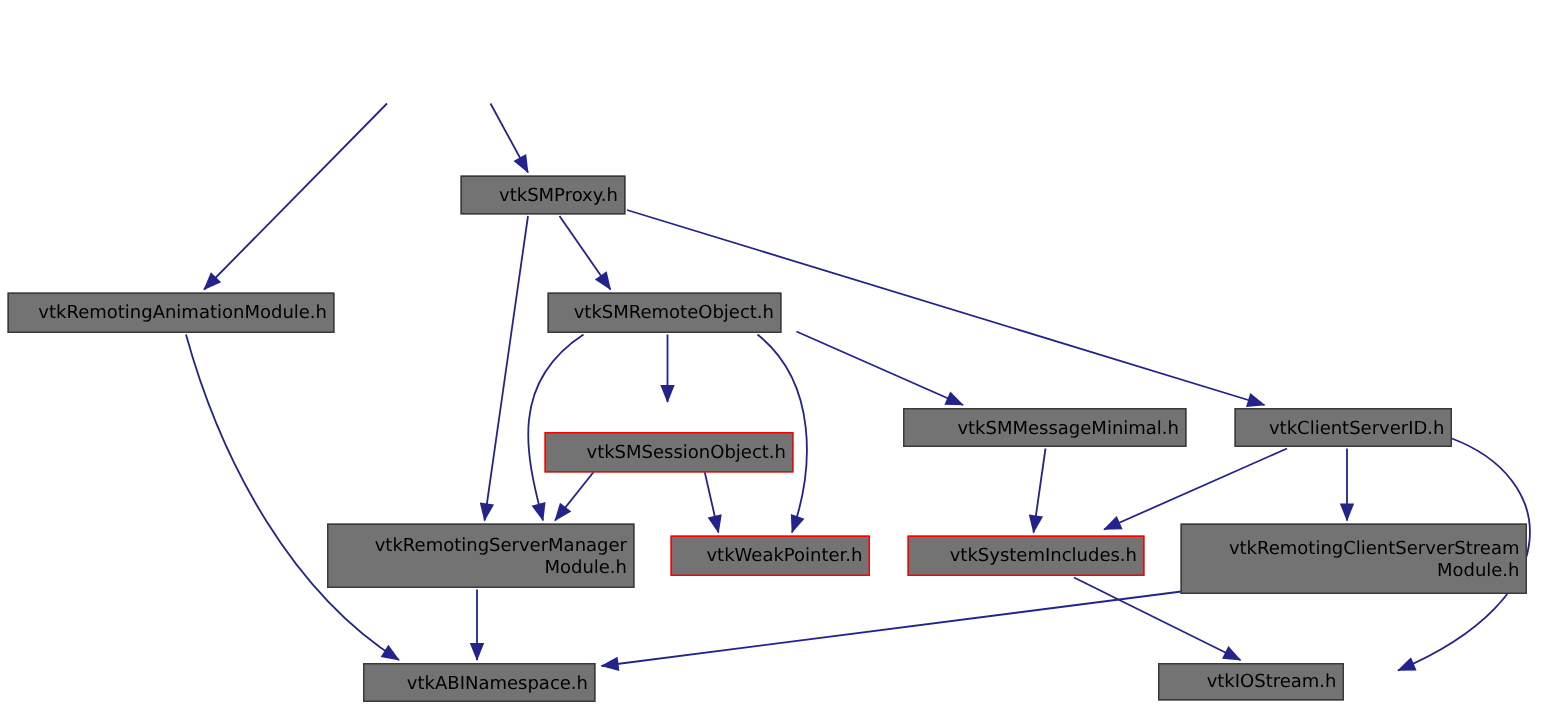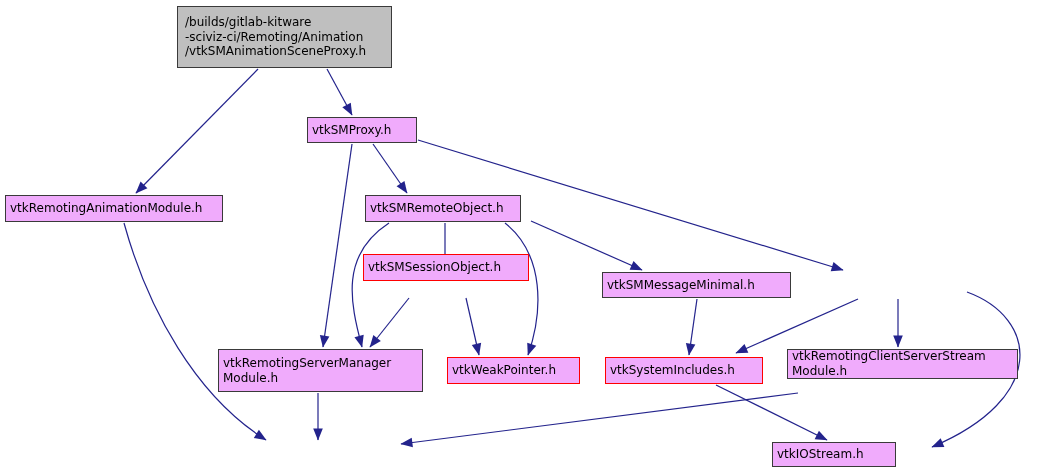--- a/index.html
+++ b/index.html
@@ -7,25 +7,25 @@
     position:relative;
     width:1045px;height:476px;
     background:#ffffff;
     font-family:"DejaVu Sans","Liberation Sans",sans-serif;
     overflow:hidden;
   }
   #edge-layer{position:absolute;left:0;top:0;width:1045px;height:476px;z-index:0;}
   .node{
     position:absolute;z-index:1;
     box-sizing:border-box;
-    background:#f0abfc;
+    background:#737373;
     border:1px solid #3a3a3a;
     color:#000000;
     font-size:12px;line-height:1.22;
-    display:flex;flex-direction:column;justify-content:center;align-items:flex-start;
+    display:flex;flex-direction:column;justify-content:center;align-items:flex-end;
     text-align:center;
     padding:2px 4px;
     white-space:nowrap;
   }
   .node.root{
     background:#bfbfbf;
     align-items:flex-start;
     text-align:left;
     padding:4px 7px;
   }
@@ -58,50 +58,51 @@
         <path d="M858,299 L736,353" fill="none" stroke="#23238c" stroke-width="1.2" marker-end="url(#arrowhead)"></path>
         <path d="M898,299 L898,347" fill="none" stroke="#23238c" stroke-width="1.2" marker-end="url(#arrowhead)"></path>
         <path d="M967,292 C1038,318 1048,398 932,447" fill="none" stroke="#23238c" stroke-width="1.2" marker-end="url(#arrowhead)"></path>
         <path d="M124,223 C148,310 196,396 266,440" fill="none" stroke="#23238c" stroke-width="1.2" marker-end="url(#arrowhead)"></path>
         <path d="M318,393 L318,440" fill="none" stroke="#23238c" stroke-width="1.2" marker-end="url(#arrowhead)"></path>
         <path d="M798,393 L401,444" fill="none" stroke="#23238c" stroke-width="1.2" marker-end="url(#arrowhead)"></path>
         <path d="M716,385 L827,440" fill="none" stroke="#23238c" stroke-width="1.2" marker-end="url(#arrowhead)"></path>
       </g>
   </svg>
 
-<div class="node root" style="left: 177px; top: 6px; width: 215px; height: 62px;">
-      <span class="line">/builds/gitlab-kitware</span>
-      <span class="line">-sciviz-ci/Remoting/Animation</span>
-      <span class="line">/vtkSMAnimationSceneProxy.h</span>
-    </div>
     <div class="node" style="left: 307px; top: 117px; width: 110px; height: 26px;">
       <span class="line">vtkSMProxy.h</span>
     </div>
     <div class="node" style="left: 5px; top: 195px; width: 218px; height: 27px;">
       <span class="line">vtkRemotingAnimationModule.h</span>
     </div>
     <div class="node" style="left: 365px; top: 195px; width: 156px; height: 27px;">
       <span class="line">vtkSMRemoteObject.h</span>
     </div>
-    <div class="node truncated" style="left: 363px; top: 254px; width: 166px; height: 27px;">
+    <div class="node truncated" style="left: 363px; top: 288px; width: 166px; height: 27px;">
       <span class="line">vtkSMSessionObject.h</span>
     </div>
     <div class="node" style="left: 602px; top: 272px; width: 189px; height: 26px;">
       <span class="line">vtkSMMessageMinimal.h</span>
+    </div>
+    <div class="node" style="left: 823px; top: 272px; width: 145px; height: 26px;">
+      <span class="line">vtkClientServerID.h</span>
     </div>
     <div class="node" style="left: 218px; top: 349px; width: 205px; height: 43px;">
       <span class="line">vtkRemotingServerManager</span>
       <span class="line">Module.h</span>
     </div>
     <div class="node truncated" style="left: 447px; top: 357px; width: 133px; height: 27px;">
       <span class="line">vtkWeakPointer.h</span>
     </div>
     <div class="node truncated" style="left: 605px; top: 357px; width: 158px; height: 27px;">
       <span class="line">vtkSystemIncludes.h</span>
     </div>
-    <div class="node" style="left: 787px; top: 349px; width: 231px; height: 30px;">
+    <div class="node" style="left: 787px; top: 349px; width: 231px; height: 47px;">
       <span class="line">vtkRemotingClientServerStream</span>
       <span class="line">Module.h</span>
+    </div>
+    <div class="node" style="left: 242px; top: 442px; width: 155px; height: 26px;">
+      <span class="line">vtkABINamespace.h</span>
     </div>
     <div class="node" style="left: 772px; top: 442px; width: 124px; height: 25px;">
       <span class="line">vtkIOStream.h</span>
     </div>
   </div>
 
 </body></html>

